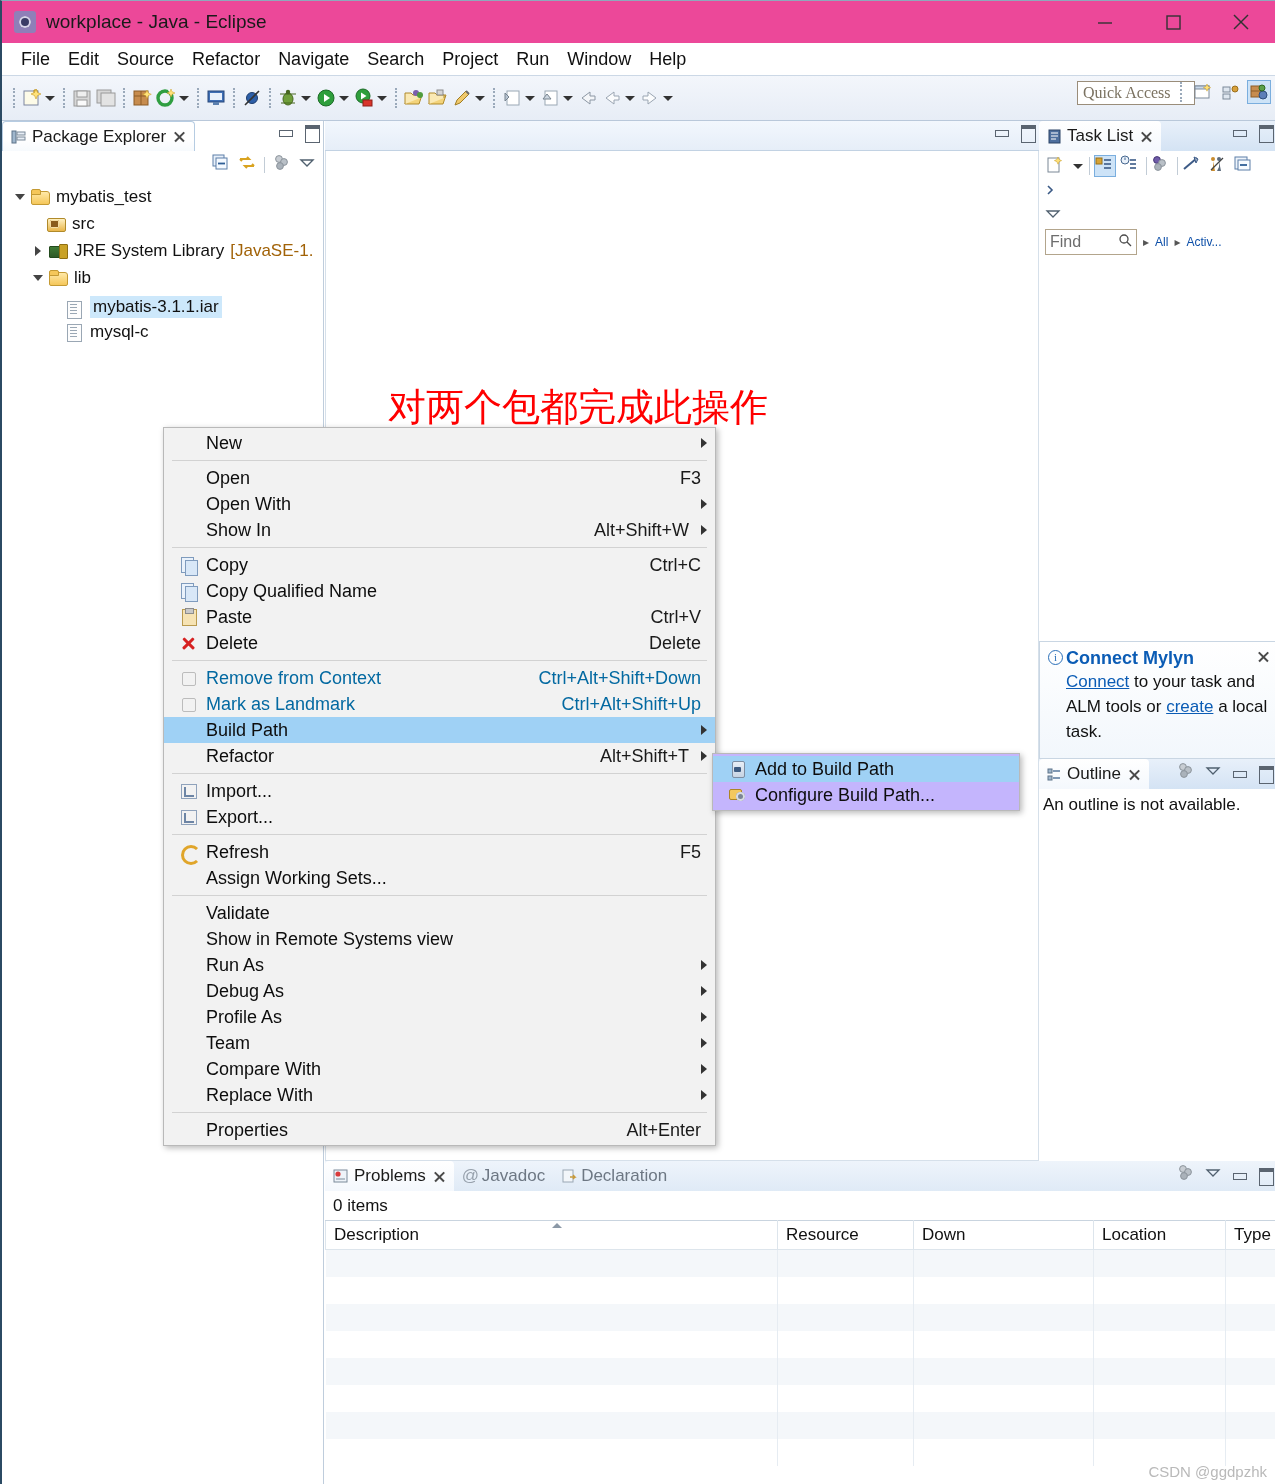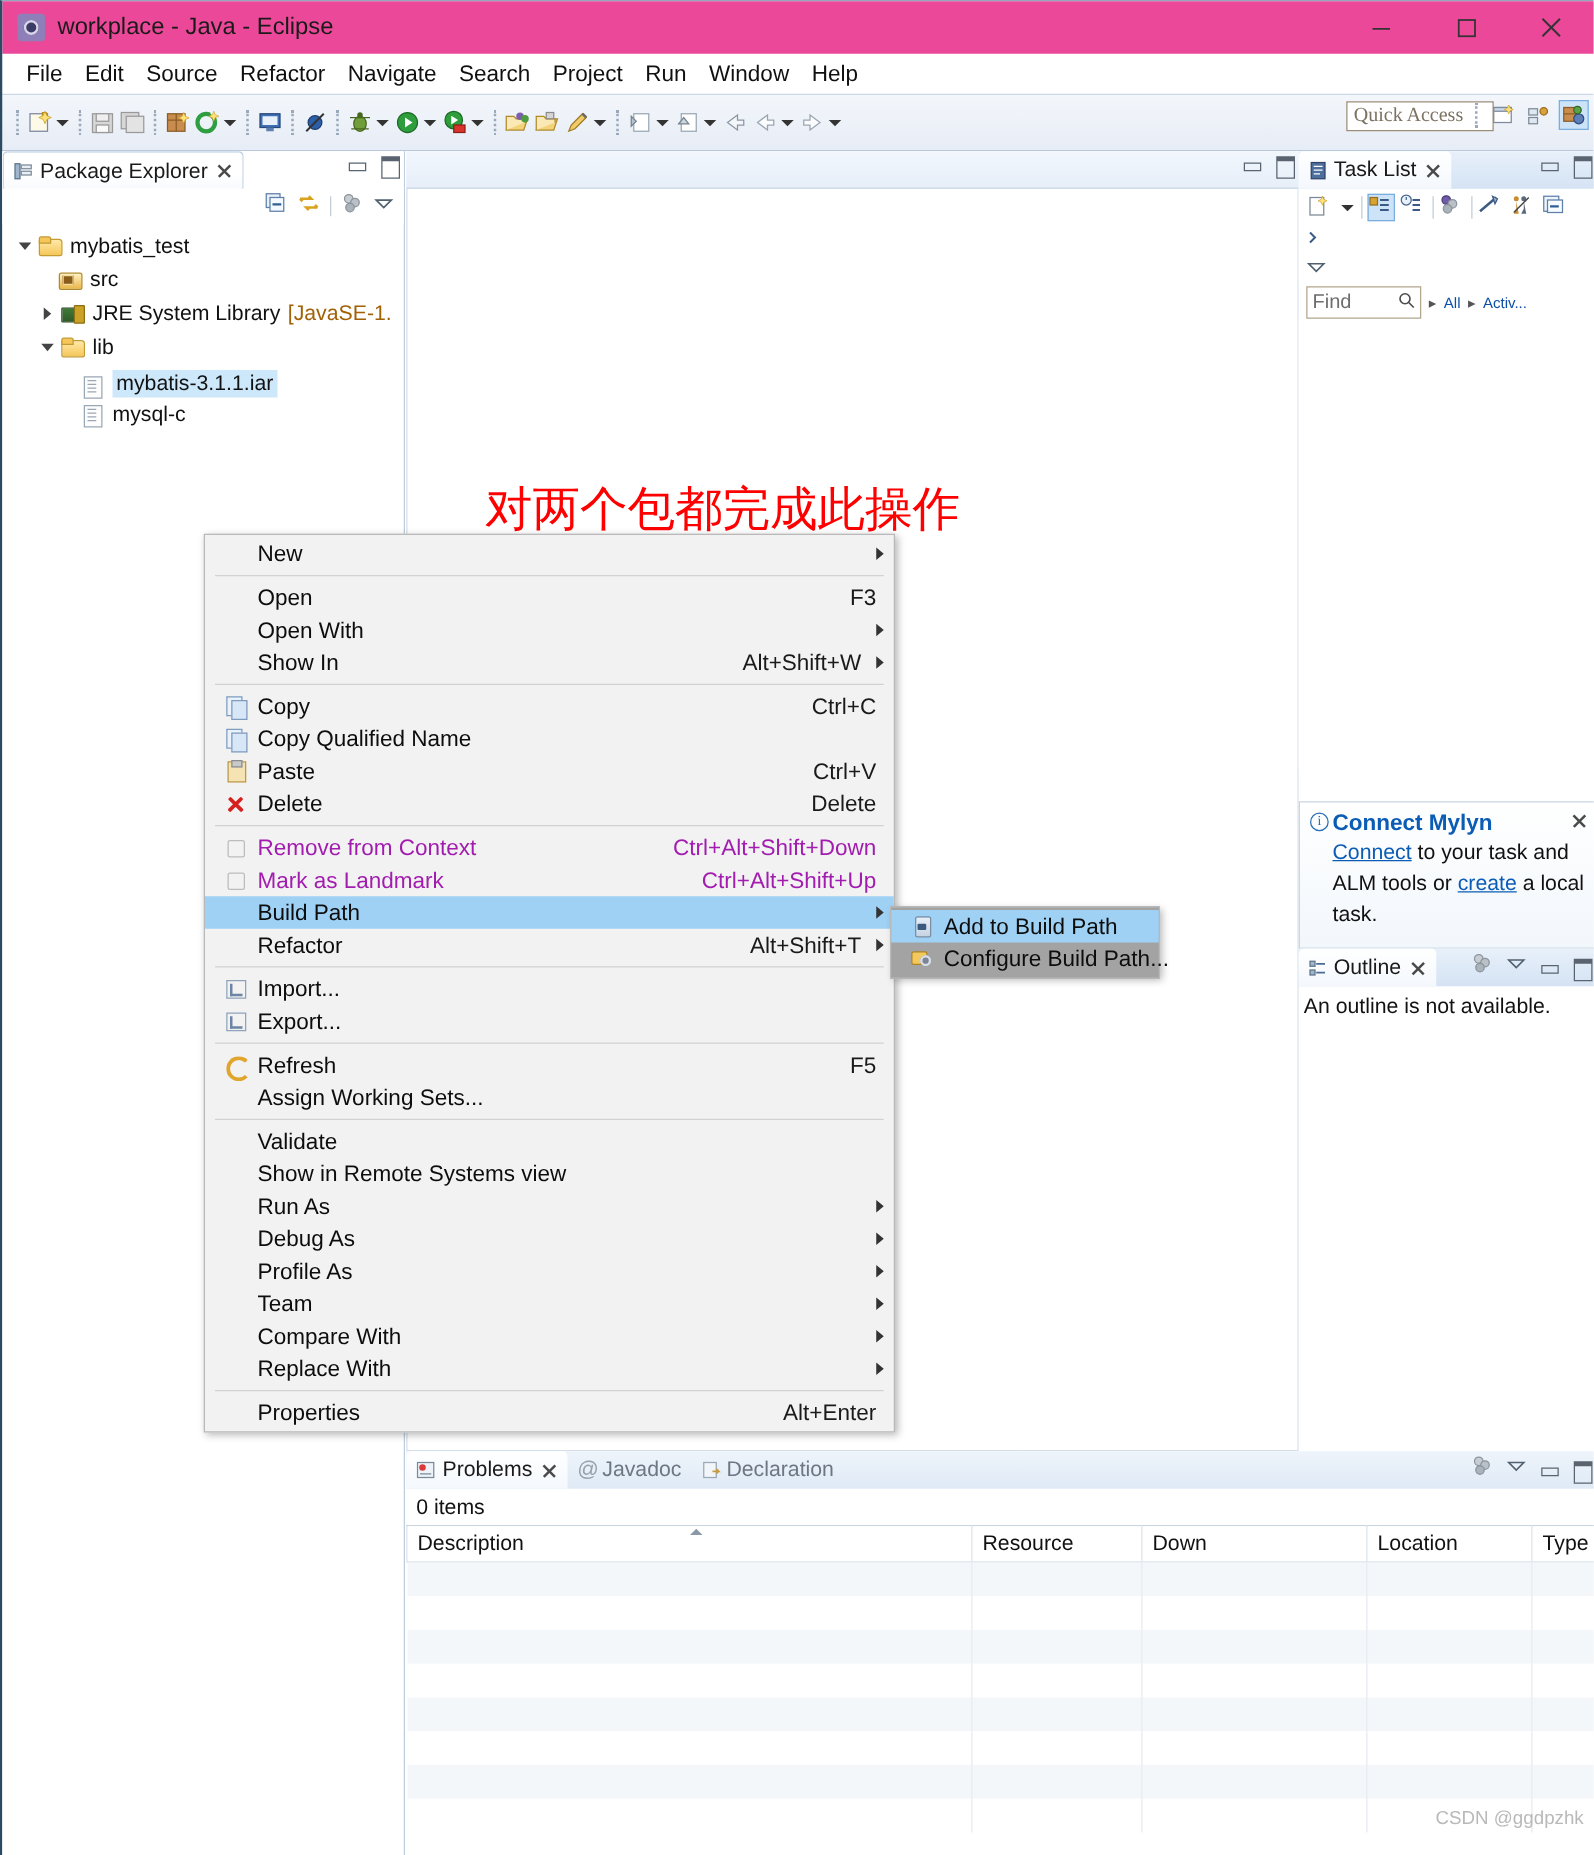--- a/index.html
+++ b/index.html
@@ -370,28 +370,28 @@
   .mitem .micon { width: 28px; flex: none; height: 20px; position: relative; }
   .mitem .mlabel { flex: 1; }
   .mitem .maccel { color:#1a1a1a; padding-right: 14px; }
   .mitem .msub {
     position: absolute; right: 8px; top: 8px;
     width: 0; height: 0;
     border-top: 5px solid transparent;
     border-bottom: 5px solid transparent;
     border-left: 6px solid #333;
   }
-  .mitem.disabled, .mitem.disabled .maccel { color: #a21caf; align-items: center; }
+  .mitem.disabled, .mitem.disabled .maccel { color: #0369a1; align-items: center; }
   .mitem.hl { background: #9fd1f5; }
   .msep { height: 1px; background: #d2d2d2; margin: 4px 8px; }
   .submenu {
     position: absolute;
-    left: 710px; top: 604px;
-    width: 216px;
-    background: #a3a3a3;
+    left: 710px; top: 632px;
+    width: 308px;
+    background: #c4b5fd;
     border: 1px solid #b9b9b9;
     box-shadow: 2px 2px 6px rgba(0,0,0,.28);
     z-index: 70;
     padding: 2px 0;
   }
 
   
   .mi-copy::before{content:"";position:absolute;left:3px;top:2px;width:11px;height:14px;background:#eaf2fb;border:1px solid #7f9bbd;}
   .mi-copy::after{content:"";position:absolute;left:7px;top:5px;width:11px;height:14px;background:#d8e7f7;border:1px solid #7f9bbd;}
   .mi-paste::before{content:"";position:absolute;left:4px;top:2px;width:13px;height:15px;background:#f6e3b4;border:1px solid #b99a4e;}
@@ -401,21 +401,21 @@
   .mi-imp::before{content:"";position:absolute;left:3px;top:3px;width:14px;height:13px;border:1.4px solid #8fa2bb;}
   .mi-imp::after{content:"";position:absolute;left:6px;top:6px;width:8px;height:8px;border-bottom:2px solid #6d85a5;border-left:2px solid #6d85a5;}
   .mi-ref::before{content:"";position:absolute;left:3px;top:3px;width:14px;height:14px;border:3px solid #e0a52a;border-radius:50%;border-right-color:transparent;}
   .mi-jar::before{content:"";position:absolute;left:5px;top:2px;width:11px;height:15px;background:linear-gradient(to bottom,#e8eef6,#c6d3e3);border:1px solid #7d8ea3;border-radius:2px;}
   .mi-jar::after{content:"";position:absolute;left:7px;top:8px;width:7px;height:5px;background:#3c5a80;border-radius:1px;}
   .mi-cfg::before{content:"";position:absolute;left:2px;top:4px;width:11px;height:9px;background:#f3c85e;border:1px solid #ad8524;border-radius:2px;}
   .mi-cfg::after{content:"";position:absolute;left:9px;top:7px;width:9px;height:9px;background:#7b8596;border-radius:50%;box-shadow:inset 0 0 0 2px #d9dde4;}
   .mi-ctxgrey::before{content:"";position:absolute;left:4px;top:4px;width:12px;height:12px;border:1.4px solid #bcbcbc;border-radius:2px;}
 
   .watermark {
-    position:absolute; right: 8px; bottom: 21px;
+    position:absolute; right: 8px; bottom: 4px;
     color:#b9b9b9; font-size: 15px;
     z-index: 5;
   }
 </style>
 </head>
 <body>
 
 <div id="app">
 
   <div class="titlebar">

